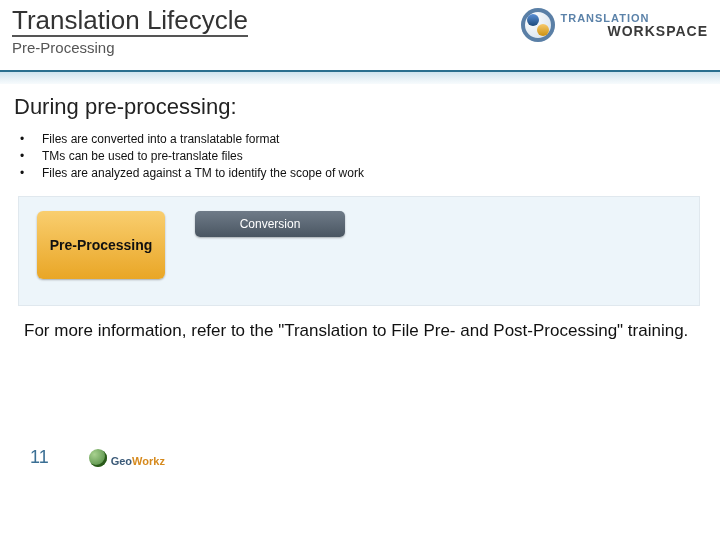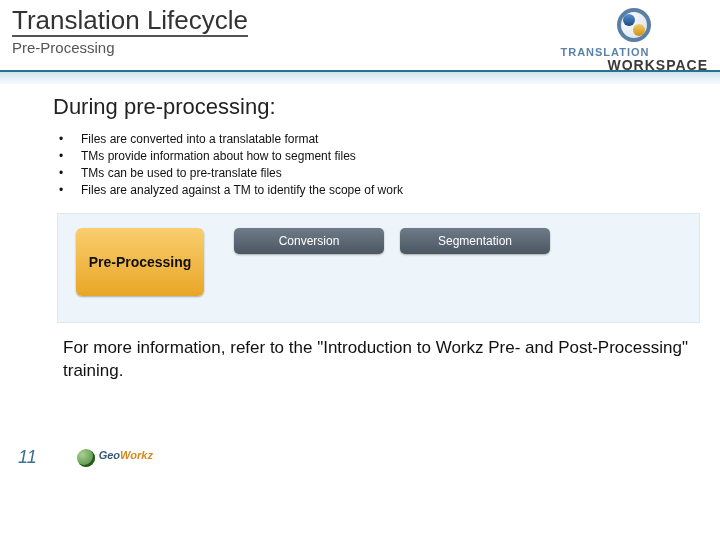--- a/index.html
+++ b/index.html
@@ -3,53 +3,53 @@
 <meta charset="utf-8">
 <style>
   * { margin: 0; padding: 0; box-sizing: border-box; }
   html, body { width: 720px; height: 540px; font-family: Arial, Helvetica, sans-serif; background: #fff; color: #222; overflow: hidden; }
   .slide { width: 720px; height: 474px; position: relative; }
 
   
   .header { position: relative; padding: 6px 12px 0 12px; height: 70px; }
   .title { font-size: 26px; font-weight: 400; color: #333; border-bottom: 2px solid #555; display: inline-block; padding-bottom: 0; line-height: 1.1; }
   .subtitle { font-size: 15px; color: #555; margin-top: 2px; }
-  .logo-wrap { position: absolute; top: 8px; right: 12px; display: flex; align-items: center; gap: 5px; flex-direction: column; }
+  .logo-wrap { position: absolute; top: 8px; right: 12px; display: flex; align-items: center; gap: 5px; }
   .logo-icon { width: 34px; height: 34px; border-radius: 50%; background: radial-gradient(circle at 30% 30%, #fff, #c9d8e6); box-shadow: inset 0 0 0 4px #5a7fa6; position: relative; }
   .logo-icon::before { content:""; position:absolute; width:12px; height:12px; border-radius:50%; background:linear-gradient(#5a8fd6,#1c4a7a); top:6px; left:6px;}
   .logo-icon::after { content:""; position:absolute; width:12px; height:12px; border-radius:50%; background:linear-gradient(#f7c96b,#cc9111); bottom:6px; right:6px;}
   .logo-text { line-height: 1; }
   .logo-top { font-size: 11px; font-weight: 700; color: #5b82a9; letter-spacing: 1px; }
   .logo-bot { font-size: 14px; font-weight: 700; color: #3a3a3a; letter-spacing: 1px; margin-left: 47px; }
 
   
   .bar { height: 14px; border-top: 2px solid #2a6f8f; background: linear-gradient(#cfe3ee, #e9f2f7 60%, #f7fbfd); }
 
   
-  .content { padding: 10px 16px 0 14px; margin-left: 39px; }
+  .content { padding: 10px 16px 0 14px; }
   .heading { font-size: 22px; color: #222; margin-bottom: 12px; }
   .bullets { list-style: none; margin: 0 0 16px 6px; }
   .bullets li { font-size: 12px; color: #111; margin: 3px 0; }
   .bullets li::before { content: "•"; display:inline-block; width: 22px; }
 
   
   .diagram { background: #edf5fa; border: 1px solid #e0e8ee; padding: 14px 18px; margin: 0 4px 14px 4px; position: relative; height: 110px; }
   .d-row { display: flex; gap: 30px; align-items: flex-start; }
   .d-col2 { display:flex; flex-direction:row; gap:10px; }
   .d-row2 { display:flex; gap:16px; }
   .pp-btn { width: 128px; height: 68px; border-radius: 6px; background: linear-gradient(#f9ce6f,#e9a626); color:#111; font-weight:700; font-size:14px; display:flex; align-items:center; justify-content:center; box-shadow: 0 1px 2px rgba(0,0,0,.3); }
   .pill { width: 150px; height: 26px; border-radius: 5px; background: linear-gradient(#6f7b88,#4a5662); color:#fff; font-size:12px; display:flex; align-items:center; justify-content:center; box-shadow: 0 1px 2px rgba(0,0,0,.3); }
 
   .more-info { font-size: 17px; color: #111; margin: 8px 10px 0 10px; line-height: 1.35; }
 
   
-  .footer { position: absolute; bottom: 6px; left: 0; right: 0; padding: 0 18px; display:flex; align-items:center;font-style:italic; }
+  .footer { position: absolute; bottom: 6px; left: 12px; right: 0; padding: 0 18px; display:flex; align-items:center; }
   .page-num { color: #3b6f94; font-size: 18px; }
   .copyright { flex:1; text-align:center; font-size: 10px; color: #333; }
-  .foot-logo { display:flex; align-items:flex-start; gap:4px;padding-left:40px; }
+  .foot-logo { display:flex; align-items:flex-end; gap:4px;padding-left:40px; }
   .globe-icon { width:18px; height:18px; border-radius:50%; background: radial-gradient(circle at 30% 30%, #a8d18f, #3a7a2e); box-shadow: inset -2px -2px 0 #2a5a1a; }
   .foot-text { font-size:11px; font-weight:700; color:#3b5a78; }
   .foot-text .orange { color:#d68a1e; }
 </style>
 </head>
 <body>
 
 <div class="slide">
 
   <div class="header">
@@ -64,38 +64,36 @@
     </div>
   </div>
 
   <div class="bar"></div>
 
   <div class="content">
     <div class="heading">During pre-processing:</div>
 
     <ul class="bullets">
       <li>Files are converted into a translatable format</li>
-      <li>TMs provide information about how to segment files</li>
       <li>TMs can be used to pre-translate files</li>
       <li>Files are analyzed against a TM to identify the scope of work</li>
     </ul>
 
     <div class="diagram">
       <div class="d-row">
         <div class="pp-btn">Pre-Processing</div>
         <div class="d-col2">
           <div class="d-row2">
             <div class="pill">Conversion</div>
-            <div class="pill">Segmentation</div>
           </div>
         </div>
       </div>
     </div>
 
-    <div class="more-info">For more information, refer to the "Introduction to Workz Pre- and Post-Processing" training.</div>
+    <div class="more-info">For more information, refer to the "Translation to File Pre- and Post-Processing" training.</div>
   </div>
 
   <div class="footer">
     <div class="page-num">11</div>
     <div class="foot-logo">
       <div class="globe-icon"></div>
       <div class="foot-text">
         <span>Geo</span><span class="orange">Workz</span>
       </div>
     </div>

